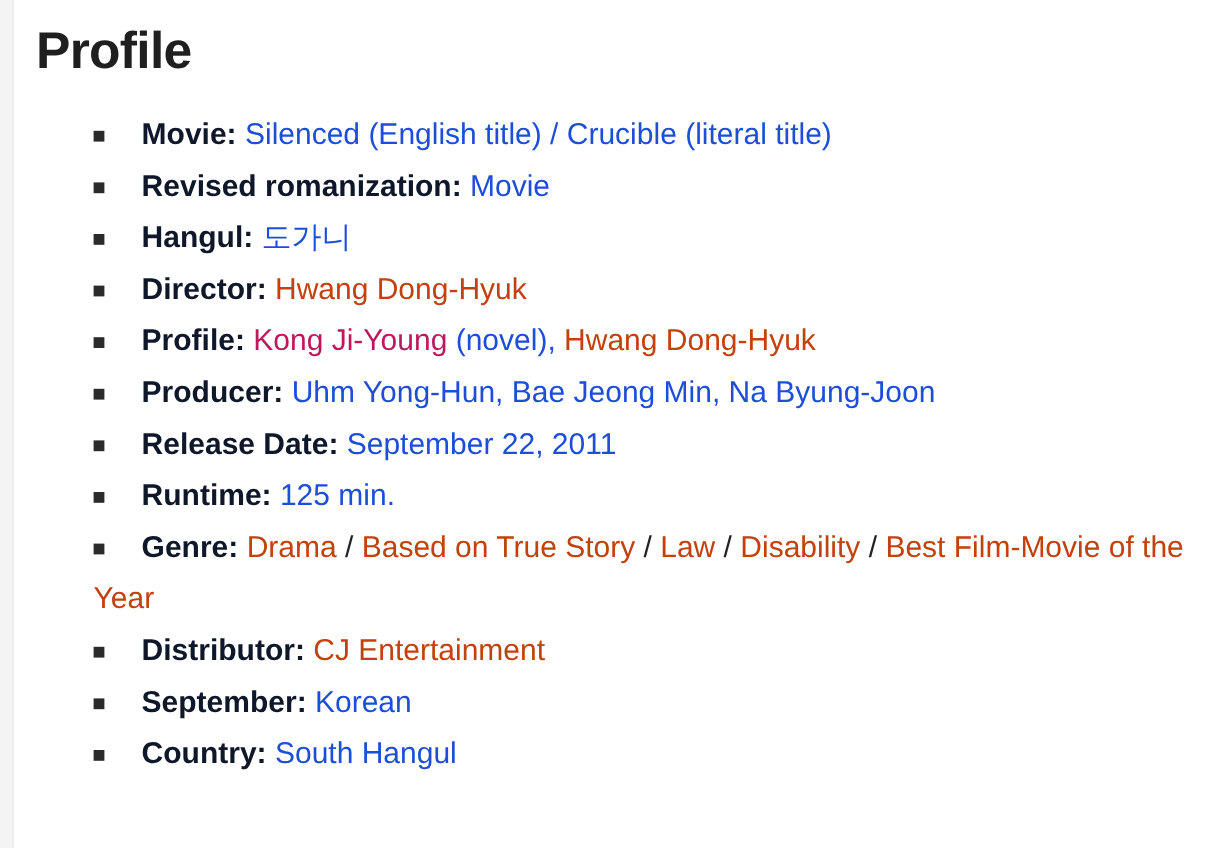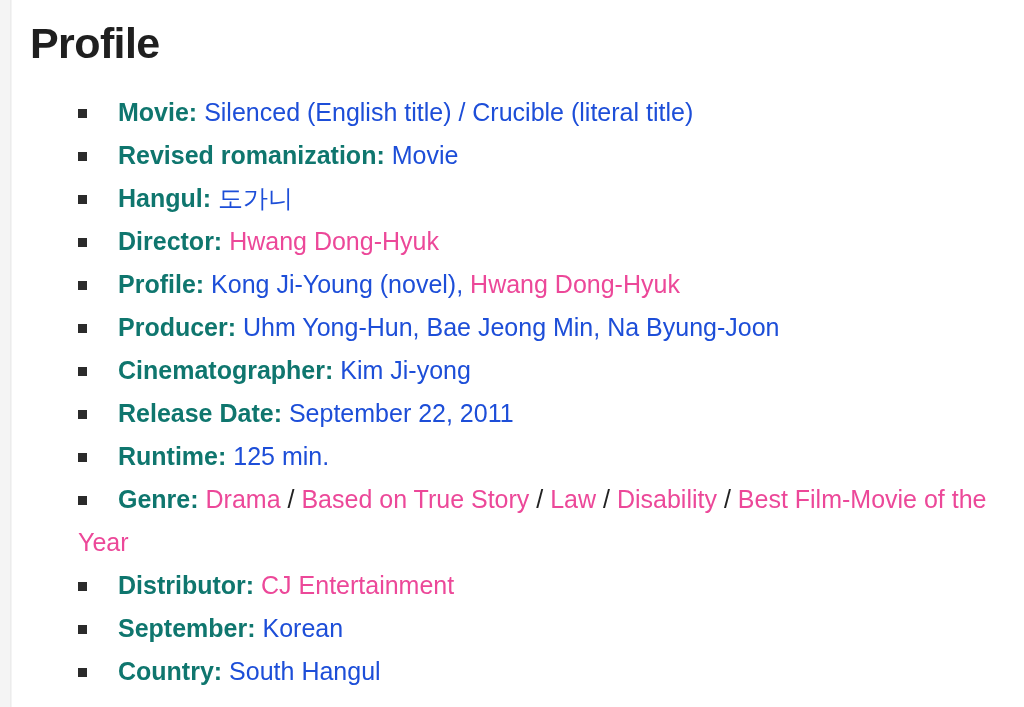--- a/index.html
+++ b/index.html
@@ -75,32 +75,32 @@
     position: absolute;
     left: 0;
     top: 18px;
     width: 9px;
     height: 9px;
     background: #2b2b2b;
     text-indent: 0;
   }
   .field-label {
     font-weight: bold;
-    color: #0f766e;
+    color: #0f172a;
   }
   .field-value {
     color: #1d4ed8;
   }
   .link {
-    color: #ec4899;
+    color: #c2410c;
     text-decoration: none;
     cursor: pointer;
   }
   .link-alt {
-    color: #1d4ed8;
+    color: #be185d;
     text-decoration: none;
     cursor: pointer;
   }
   .sep {
     color: #222222;
   }
 </style>
 </head>
 <body>
 
@@ -139,24 +139,20 @@
         <a class="link-alt">Kong Ji-Young</a>
         <span class="field-value">(novel),</span>
         <a class="link">Hwang Dong-Hyuk</a>
       </li>
 
       <li class="profile-item">
         <span class="bullet"></span><span class="field-label">Producer:</span>
         <span class="field-value">Uhm Yong-Hun, Bae Jeong Min, Na Byung-Joon</span>
       </li>
 
-      <li class="profile-item">
-        <span class="bullet"></span><span class="field-label">Cinematographer:</span>
-        <span class="field-value">Kim Ji-yong</span>
-      </li>
 
       <li class="profile-item">
         <span class="bullet"></span><span class="field-label">Release Date:</span>
         <span class="field-value">September 22, 2011</span>
       </li>
 
       <li class="profile-item">
         <span class="bullet"></span><span class="field-label">Runtime:</span>
         <span class="field-value">125 min.</span>
       </li>

